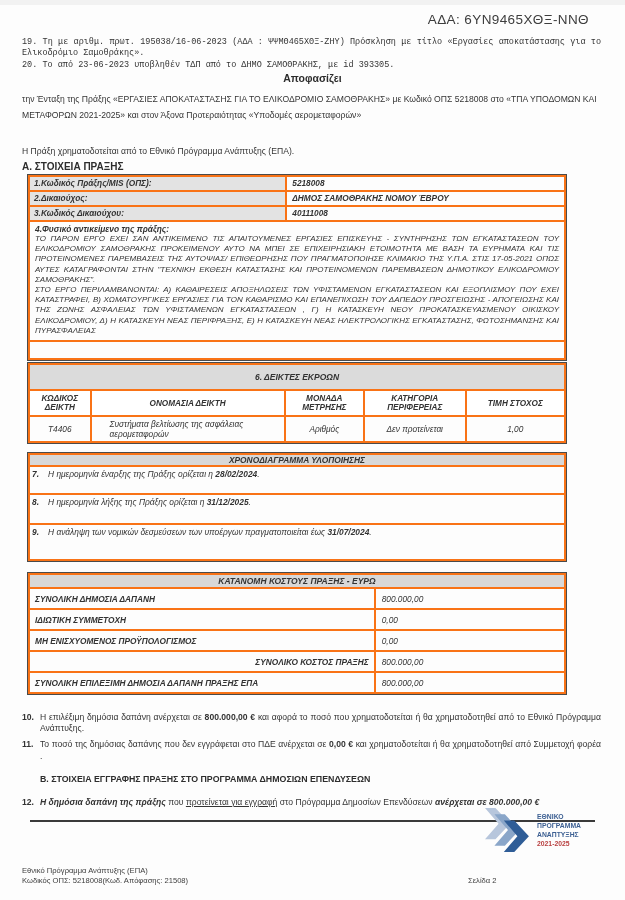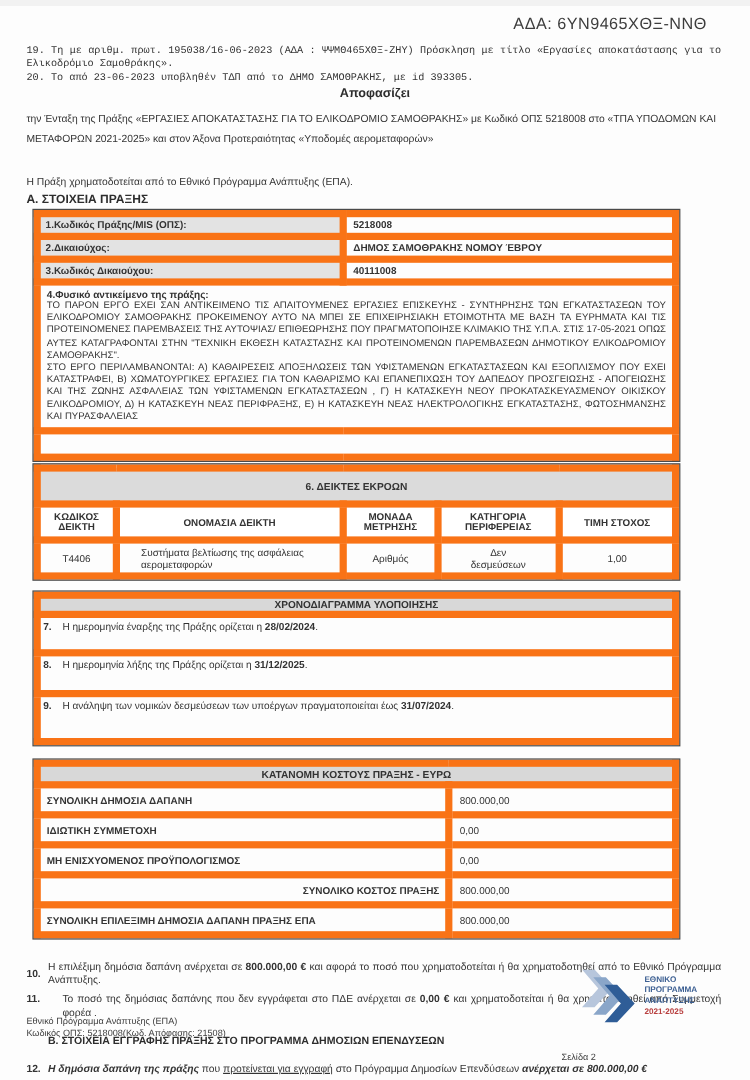--- a/index.html
+++ b/index.html
@@ -14,21 +14,21 @@
   .preamble { margin:10px 24px 0 22px; font-size:8.5px; line-height:1.3; color:#343434; }
   .pre-item { margin:0 0 1px 0; text-align:justify;font-family:Liberation Mono, monospace; }
 
   .decision-title { text-align:center; font-weight:bold; font-size:10.5px; color:#2d2d2d; }
   .decision-body { margin:7px 24px 0 22px; font-size:8.6px; line-height:1.9; color:#343434; }
   .funding-note { margin:22px 0 0 22px; font-size:8.6px; color:#343434; }
   .heading-a { margin:5px 0 0 22px; font-size:10px; font-weight:bold; color:#2d2d2d; }
   .heading-b { margin:12px 0 0 40px; font-size:8.8px; font-weight:bold; color:#2d2d2d; }
 
   table.tbl { border-collapse:collapse; margin:3px 0 0 28px; width:538px; font-size:8.3px; color:#333; }
-  table.tbl td, table.tbl th { border:6px solid #f97316; }
+  table.tbl td, table.tbl th { border:2px solid #f97316;font-style:italic; }
   table.tbl { outline:1px solid #4a4a4a; }
 
   .tbl-a .lbl { width:48%; background:#e3e3e3; font-weight:bold; padding:1px 4px; height:11px; }
   .tbl-a .val { font-weight:bold; padding:1px 5px; }
   .phys { padding:2px 5px 4px 5px; }
   .phys-label { font-weight:bold; font-size:8.4px; }
   .phys-text { font-size:8px; line-height:1.28; text-align:justify; }
   .empty-row { height:14px; }
 
   .sec-head { background:#d8d8d8; font-weight:bold; text-align:center; font-size:8.5px; padding:1px 0;margin-top:32px; }
@@ -41,32 +41,32 @@
   .time-inner { display:flex; padding:2px 4px 0 2px; }
   .tnum { font-weight:bold; width:16px; flex:none; }
   .h-r7 { height:26px; } .h-r8 { height:28px; } .h-r9 { height:34px; }
   .tbl-time td { padding:0; font-size:8.4px; }
 
   .tbl-cost .cost-lbl { font-weight:bold; padding:4px 5px; width:64.5%; height:11px; }
   .tbl-cost .cost-val { text-align:left; padding:2px 6px; }
   .cost-total-lbl { text-align:right; }
 
   .list-item { display:flex; margin:0 24px 0 22px; font-size:8.6px; line-height:1.3; color:#343434; }
-  .item10 { margin-top:18px;align-items:center; } .item11 { margin-top:5px;gap:12px; } .item12 { margin-top:13px; }
+  .item10 { margin-top:18px; } .item11 { margin-top:5px; } .item12 { margin-top:13px; }
   .linum { font-weight:bold; width:18px; flex:none; }
   .li-body { flex:1; text-align:justify; }
   .item12 .li-body { text-align:left; }
   .bi { font-weight:bold; font-style:italic; }
   .u { text-decoration:underline; }
 
   .hr-line { margin:12px 30px 0 30px; border-top:2px solid #3a3a3a; }
 
   .footer-logo { position:absolute; top:808px; right:44px; display:flex; gap:6px; align-items:center; }
   .logo-text { font-size:6.8px; font-weight:bold; line-height:1.3; }
-  .footer-left { position:absolute; left:22px; top:846px; font-size:7.6px; color:#3d3d3d; line-height:1.35; }
+  .footer-left { position:absolute; left:22px; top:866px; font-size:7.6px; color:#3d3d3d; line-height:1.35; }
   .page-num { position:absolute; left:468px; top:876px; font-size:7.6px; color:#3d3d3d; }
 </style>
 </head>
 <body>
 
 <div class="page">
   <div class="top-strip"></div>
 
   <div class="ada">ΑΔΑ: 6ΥΝ9465ΧΘΞ-ΝΝΘ</div>
 
@@ -124,21 +124,21 @@
       <th>ΚΩΔΙΚΟΣ ΔΕΙΚΤΗ</th>
       <th>ΟΝΟΜΑΣΙΑ ΔΕΙΚΤΗ</th>
       <th>ΜΟΝΑΔΑ ΜΕΤΡΗΣΗΣ</th>
       <th>ΚΑΤΗΓΟΡΙΑ ΠΕΡΙΦΕΡΕΙΑΣ</th>
       <th>ΤΙΜΗ ΣΤΟΧΟΣ</th>
     </tr>
     <tr>
       <td>T4406</td>
       <td class="ind-name">Συστήματα βελτίωσης της ασφάλειας αερομεταφορών</td>
       <td>Αριθμός</td>
-      <td>Δεν δεσμεύσεων</td>
+      <td>Δεν προτείνεται</td>
       <td>1,00</td>
     </tr>
   </tbody>
     </table>
 
   <table class="tbl tbl-time" style="margin-top:10px">
     <tbody>
         <tr>
       <td class="sec-head">ΧΡΟΝΟΔΙΑΓΡΑΜΜΑ ΥΛΟΠΟΙΗΣΗΣ</td>
     </tr>

